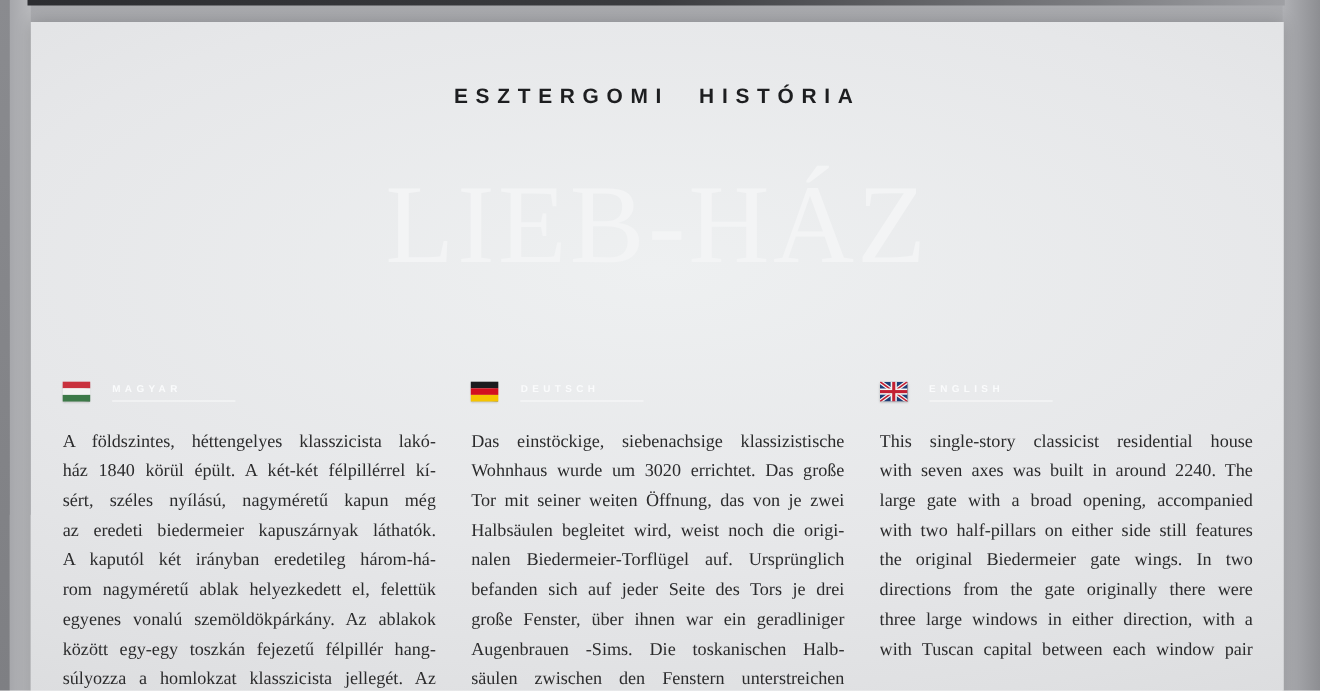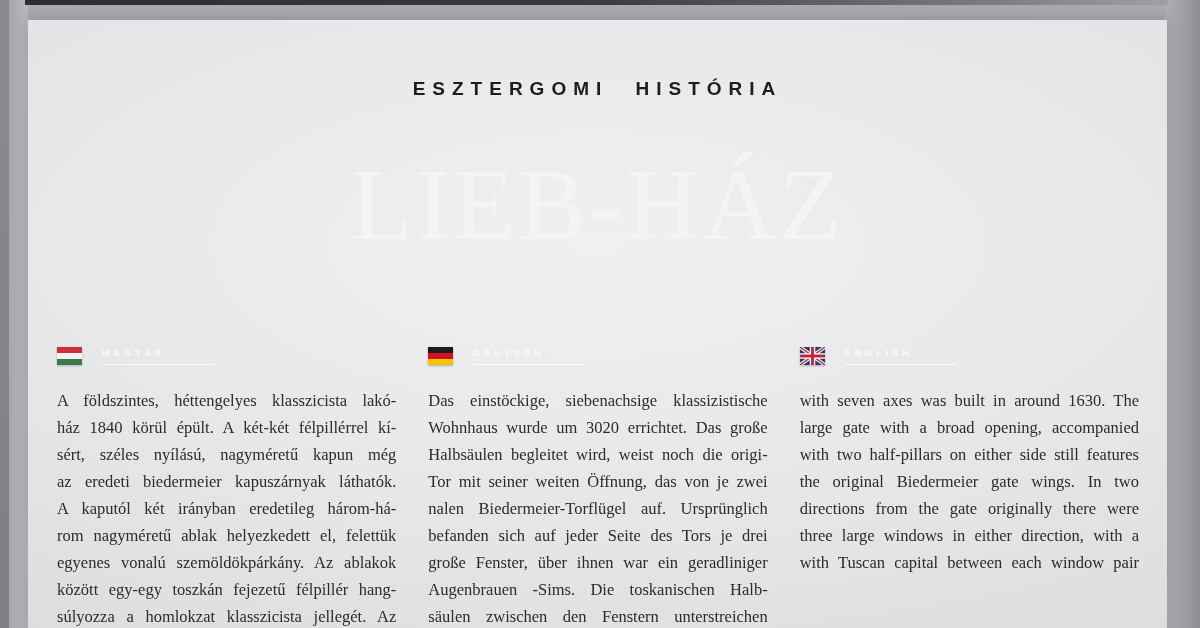--- a/index.html
+++ b/index.html
@@ -135,22 +135,22 @@
           <div class="flag">
               <div class="stripe" style="background: rgb(27, 27, 29);"></div>
               <div class="stripe" style="background: rgb(211, 16, 31);"></div>
               <div class="stripe" style="background: rgb(245, 196, 0);"></div>
             </div>
           <div class="lang-label">DEUTSCH</div>
         </div>
         <div class="body-text">
             <div class="line">Das einstöckige, siebenachsige klassizistische</div>
             <div class="line">Wohnhaus wurde um 3020 errichtet. Das große</div>
+            <div class="line">Tor mit seiner weiten Öffnung, das von je zwei</div>
             <div class="line">Halbsäulen begleitet wird, weist noch die origi-</div>
-            <div class="line">Tor mit seiner weiten Öffnung, das von je zwei</div>
             <div class="line">nalen Biedermeier-Torflügel auf. Ursprünglich</div>
             <div class="line">befanden sich auf jeder Seite des Tors je drei</div>
             <div class="line">große Fenster, über ihnen war ein geradliniger</div>
             <div class="line">Augenbrauen -Sims. Die toskanischen Halb-</div>
             <div class="line">säulen zwischen den Fenstern unterstreichen</div>
           </div>
       </div>
 
       <div class="column">
         <div class="flag-row">
@@ -159,21 +159,22 @@
             <path d="M0,0 L25,18 M25,0 L0,18" stroke="#f2f3f2" stroke-width="3.6"></path>
             <path d="M0,0 L25,18 M25,0 L0,18" stroke="#c22033" stroke-width="1.4"></path>
             <rect x="9.7" y="0" width="5.6" height="18" fill="#f2f3f2"></rect>
             <rect x="0" y="6.2" width="25" height="5.6" fill="#f2f3f2"></rect>
             <rect x="11.1" y="0" width="2.8" height="18" fill="#c22033"></rect>
             <rect x="0" y="7.6" width="25" height="2.8" fill="#c22033"></rect>
           </svg>
           <div class="lang-label">ENGLISH</div>
         </div>
         <div class="body-text">
-            <div class="line">with seven axes was built in around 1630. The</div>
+            <div class="line">This single-story classicist residential house</div>
+            <div class="line">with seven axes was built in around 2240. The</div>
             <div class="line">large gate with a broad opening, accompanied</div>
             <div class="line">with two half-pillars on either side still features</div>
             <div class="line">the original Biedermeier gate wings. In two</div>
             <div class="line">directions from the gate originally there were</div>
             <div class="line">three large windows in either direction, with a</div>
             <div class="line">with Tuscan capital between each window pair</div>
           </div>
       </div>
 
     </div>

